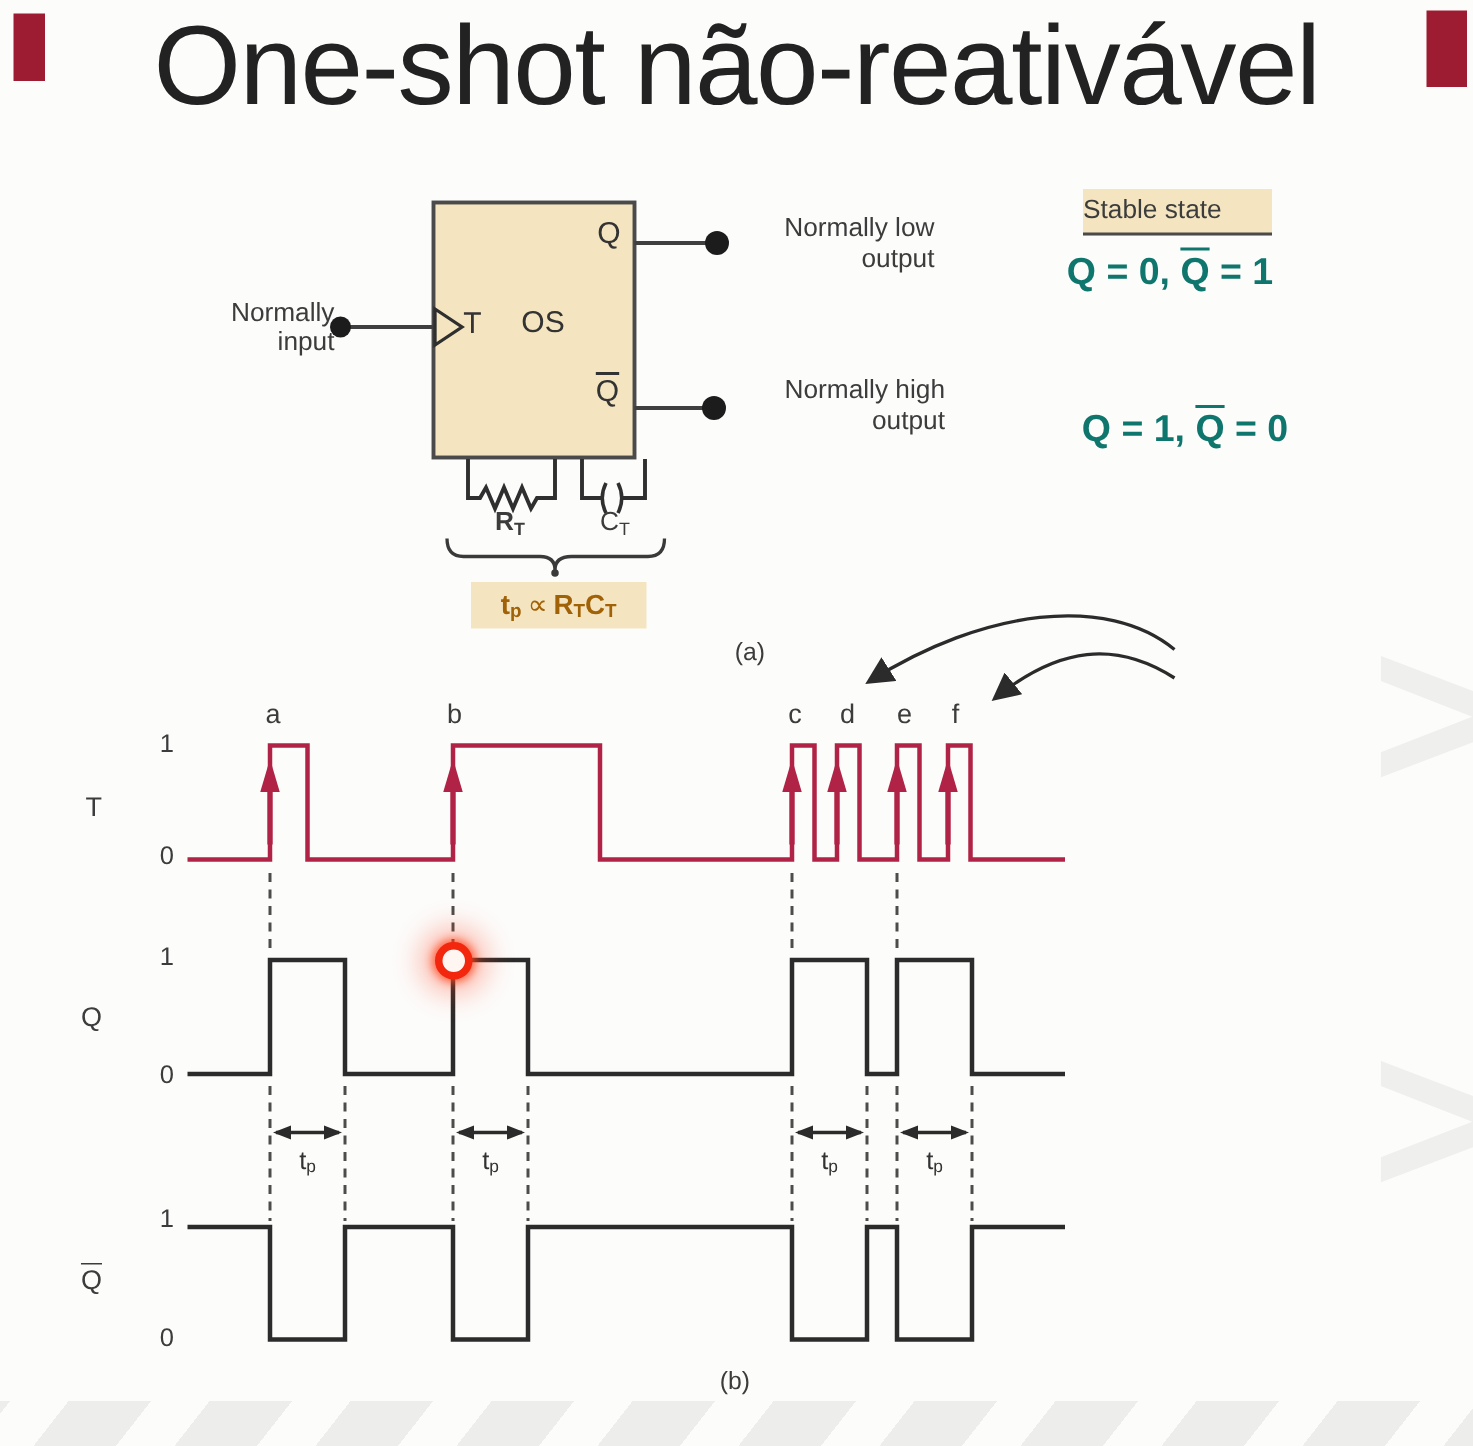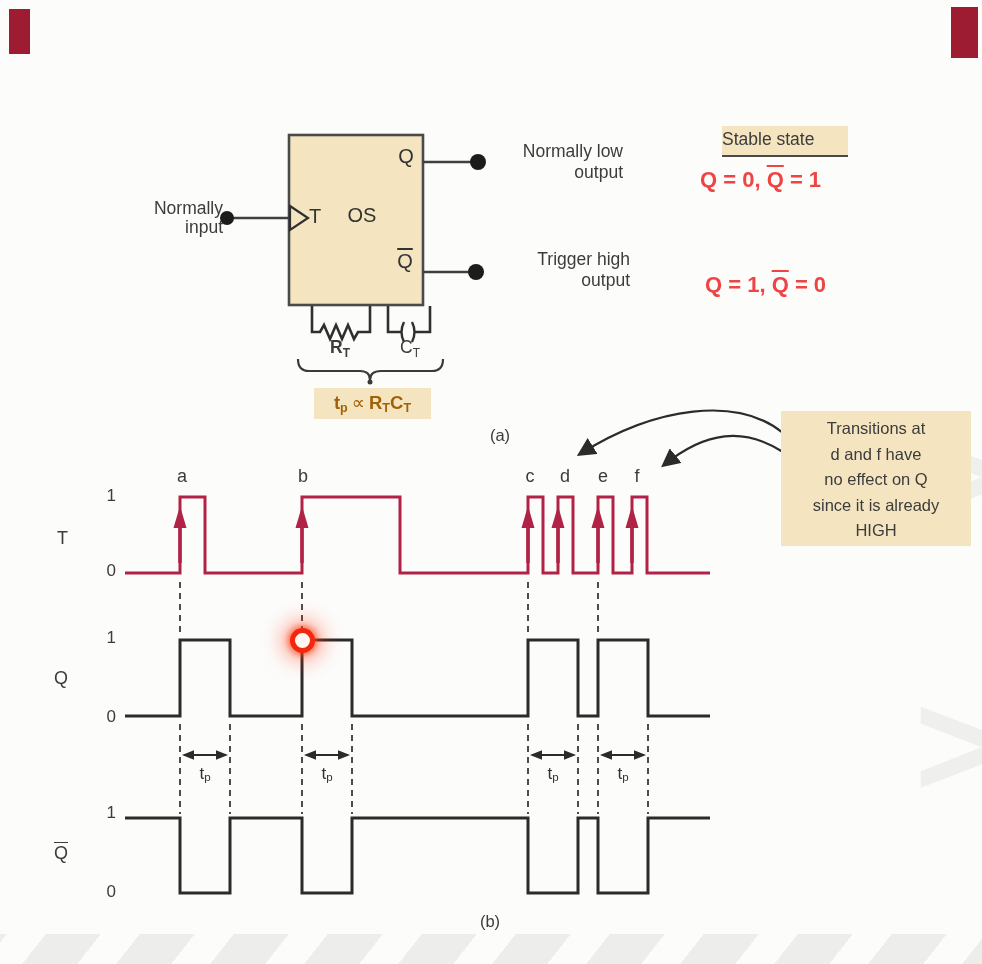--- a/index.html
+++ b/index.html
@@ -18,21 +18,21 @@
          font-size:75px;line-height:82px;font-weight:400;letter-spacing:-1px;color:#222;}
   
   .lbl{position:absolute;font-size:17.5px;line-height:21px;color:#3c3c3c;}
   .pre{white-space:pre-line;text-align:right;}
   .ctr{text-align:center;}
   .ov{text-decoration:overline;}
   sub{font-size:68%;vertical-align:-18%;}
   .tan{background:#f4e5c0;}
   .state-hd{position:absolute;text-align:left;font-size:17.5px;line-height:26px;
             border-bottom:2.5px solid #4a4a4a;color:#3c3c3c;}
-  .eq{position:absolute;font-size:22px;font-weight:700;color:#ef4444;text-align:left;}
+  .eq{position:absolute;font-size:25px;font-weight:700;color:#0f766e;text-align:center;}
   .note{position:absolute;left:781px;top:411px;width:190px;height:135px;
         font-size:16.5px;line-height:25.5px;text-align:center;white-space:pre-line;color:#3c3c3c;
         padding-top:5px;box-sizing:border-box;}
   .fx{font-size:18.5px;font-weight:700;color:#a16207;}
   .fx .prop{padding:0 4px;font-weight:400;}
   .formula-box{position:absolute;left:314px;top:388px;width:117px;height:31px;
                display:flex;align-items:center;justify-content:center;}
   .big{font-size:20px;color:#333;}
   .edge-lbl{position:absolute;top:466px;width:24px;text-align:center;font-size:18px;color:#3c3c3c;}
   .scale-lbl{position:absolute;width:36px;text-align:right;font-size:17px;color:#3c3c3c;}
@@ -47,20 +47,21 @@
 <body>
 
 <div class="slide">
 
   <div class="wm-bottom"></div>
   <div class="chev" style="top:400px;">&gt;</div>
   <div class="chev" style="top:670px;">&gt;</div>
   <div class="corner-sq tl"></div>
   <div class="corner-sq tr"></div>
 
+  <h1 class="title">One-shot não-reativável</h1>
 
   <svg id="vector-layer" width="982" height="964" viewBox="0 0 982 964">
     <defs>
       <marker id="arrh" viewBox="0 0 10 10" refX="8" refY="5" markerWidth="8.5" markerHeight="8.5" orient="auto">
         <path d="M0,0 L10,5 L0,10 z" fill="#2b2b2b"></path>
       </marker>
     </defs>
 
     <g fill="none" stroke="#3f3f3f" stroke-width="2.6">
       <rect x="289" y="135" width="134" height="170" fill="#f4e5c0" stroke="#4a4a4a"></rect>
@@ -127,41 +128,36 @@
   </svg>
 
   <div class="lbl pre" style="left:143px;top:199px;width:80px;line-height:19px;">Normally
 input</div>
   <div class="lbl big ctr" style="left:304px;top:206px;width:22px;">T</div>
   <div class="lbl big ctr" style="left:342px;top:205px;width:40px;">OS</div>
   <div class="lbl big ctr" style="left:395px;top:146px;width:22px;">Q</div>
   <div class="lbl big ctr ov" style="left:394px;top:251px;width:22px;">Q</div>
   <div class="lbl pre" style="left:481px;top:141px;width:142px;">Normally low
 output</div>
-  <div class="lbl pre" style="left:488px;top:249px;width:142px;">Trigger high
+  <div class="lbl pre" style="left:488px;top:249px;width:142px;">Normally high
 output</div>
   <div class="lbl ctr" style="left:322px;top:337px;width:36px;font-weight:700;"><span>R</span><sub>T</sub></div>
   <div class="lbl ctr" style="left:392px;top:337px;width:36px;font-weight:400;"><span>C</span><sub>T</sub></div>
 
   <div class="formula-box tan">
     <span class="fx"><span>t</span><sub>p</sub><span class="prop">∝</span><span>R</span><sub>T</sub><span>C</span><sub>T</sub></span>
   </div>
 
   <div class="lbl ctr" style="left:482px;top:425px;width:36px;font-size:16.5px;">(a)</div>
   <div class="lbl ctr" style="left:472px;top:911px;width:36px;font-size:16.5px;">(b)</div>
 
   <div class="state-hd tan" style="left:722px;top:126px;width:126px;height:29px;">Stable state</div>
   <div class="eq" style="left:700px;top:167px;width:160px;"><span>Q = 0, </span><span class="ov">Q</span><span> = 1</span></div>
   <div class="eq" style="left:705px;top:272px;width:170px;"><span>Q = 1, </span><span class="ov">Q</span><span> = 0</span></div>
 
-  <div class="note tan">Transitions at
-d and f have
-no effect on Q
-since it is already
-HIGH</div>
 
   <div class="glow-dot"></div>
 
 <div class="tp-lbl" style="left: 190px; top: 764px;"><span>t</span><sub>p</sub></div>
     <div class="tp-lbl" style="left: 312px; top: 764px;"><span>t</span><sub>p</sub></div>
     <div class="tp-lbl" style="left: 538px; top: 764px;"><span>t</span><sub>p</sub></div>
     <div class="tp-lbl" style="left: 608px; top: 764px;"><span>t</span><sub>p</sub></div>
     <div class="edge-lbl" style="left: 170px;">a</div>
     <div class="edge-lbl" style="left: 291px;">b</div>
     <div class="edge-lbl" style="left: 518px;">c</div>

